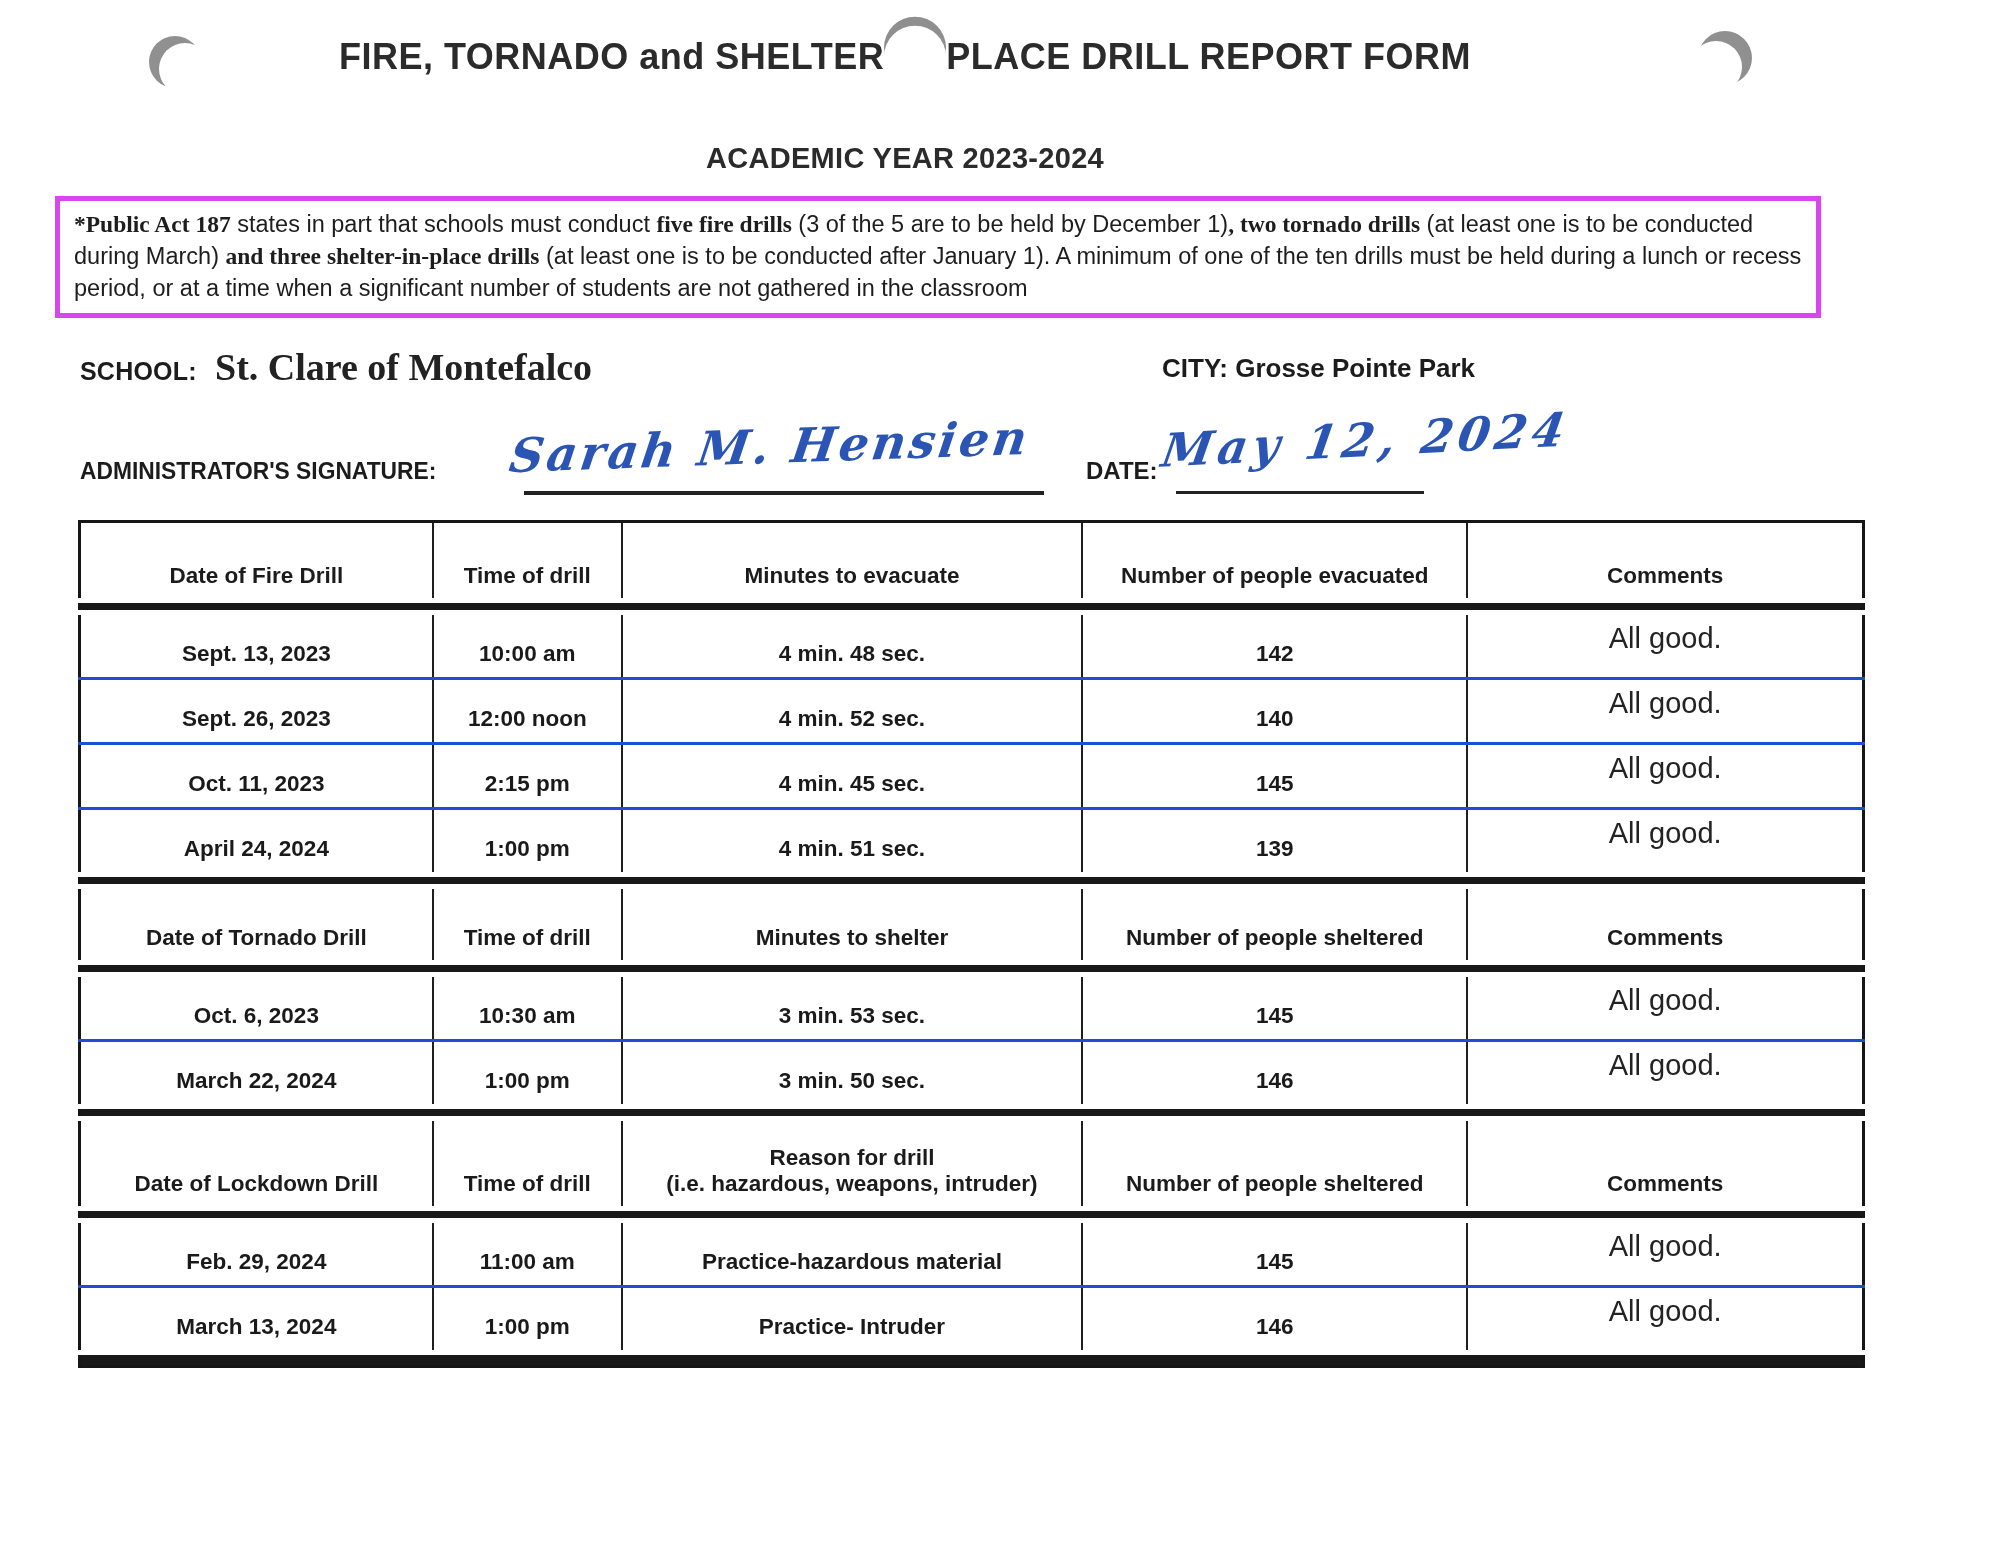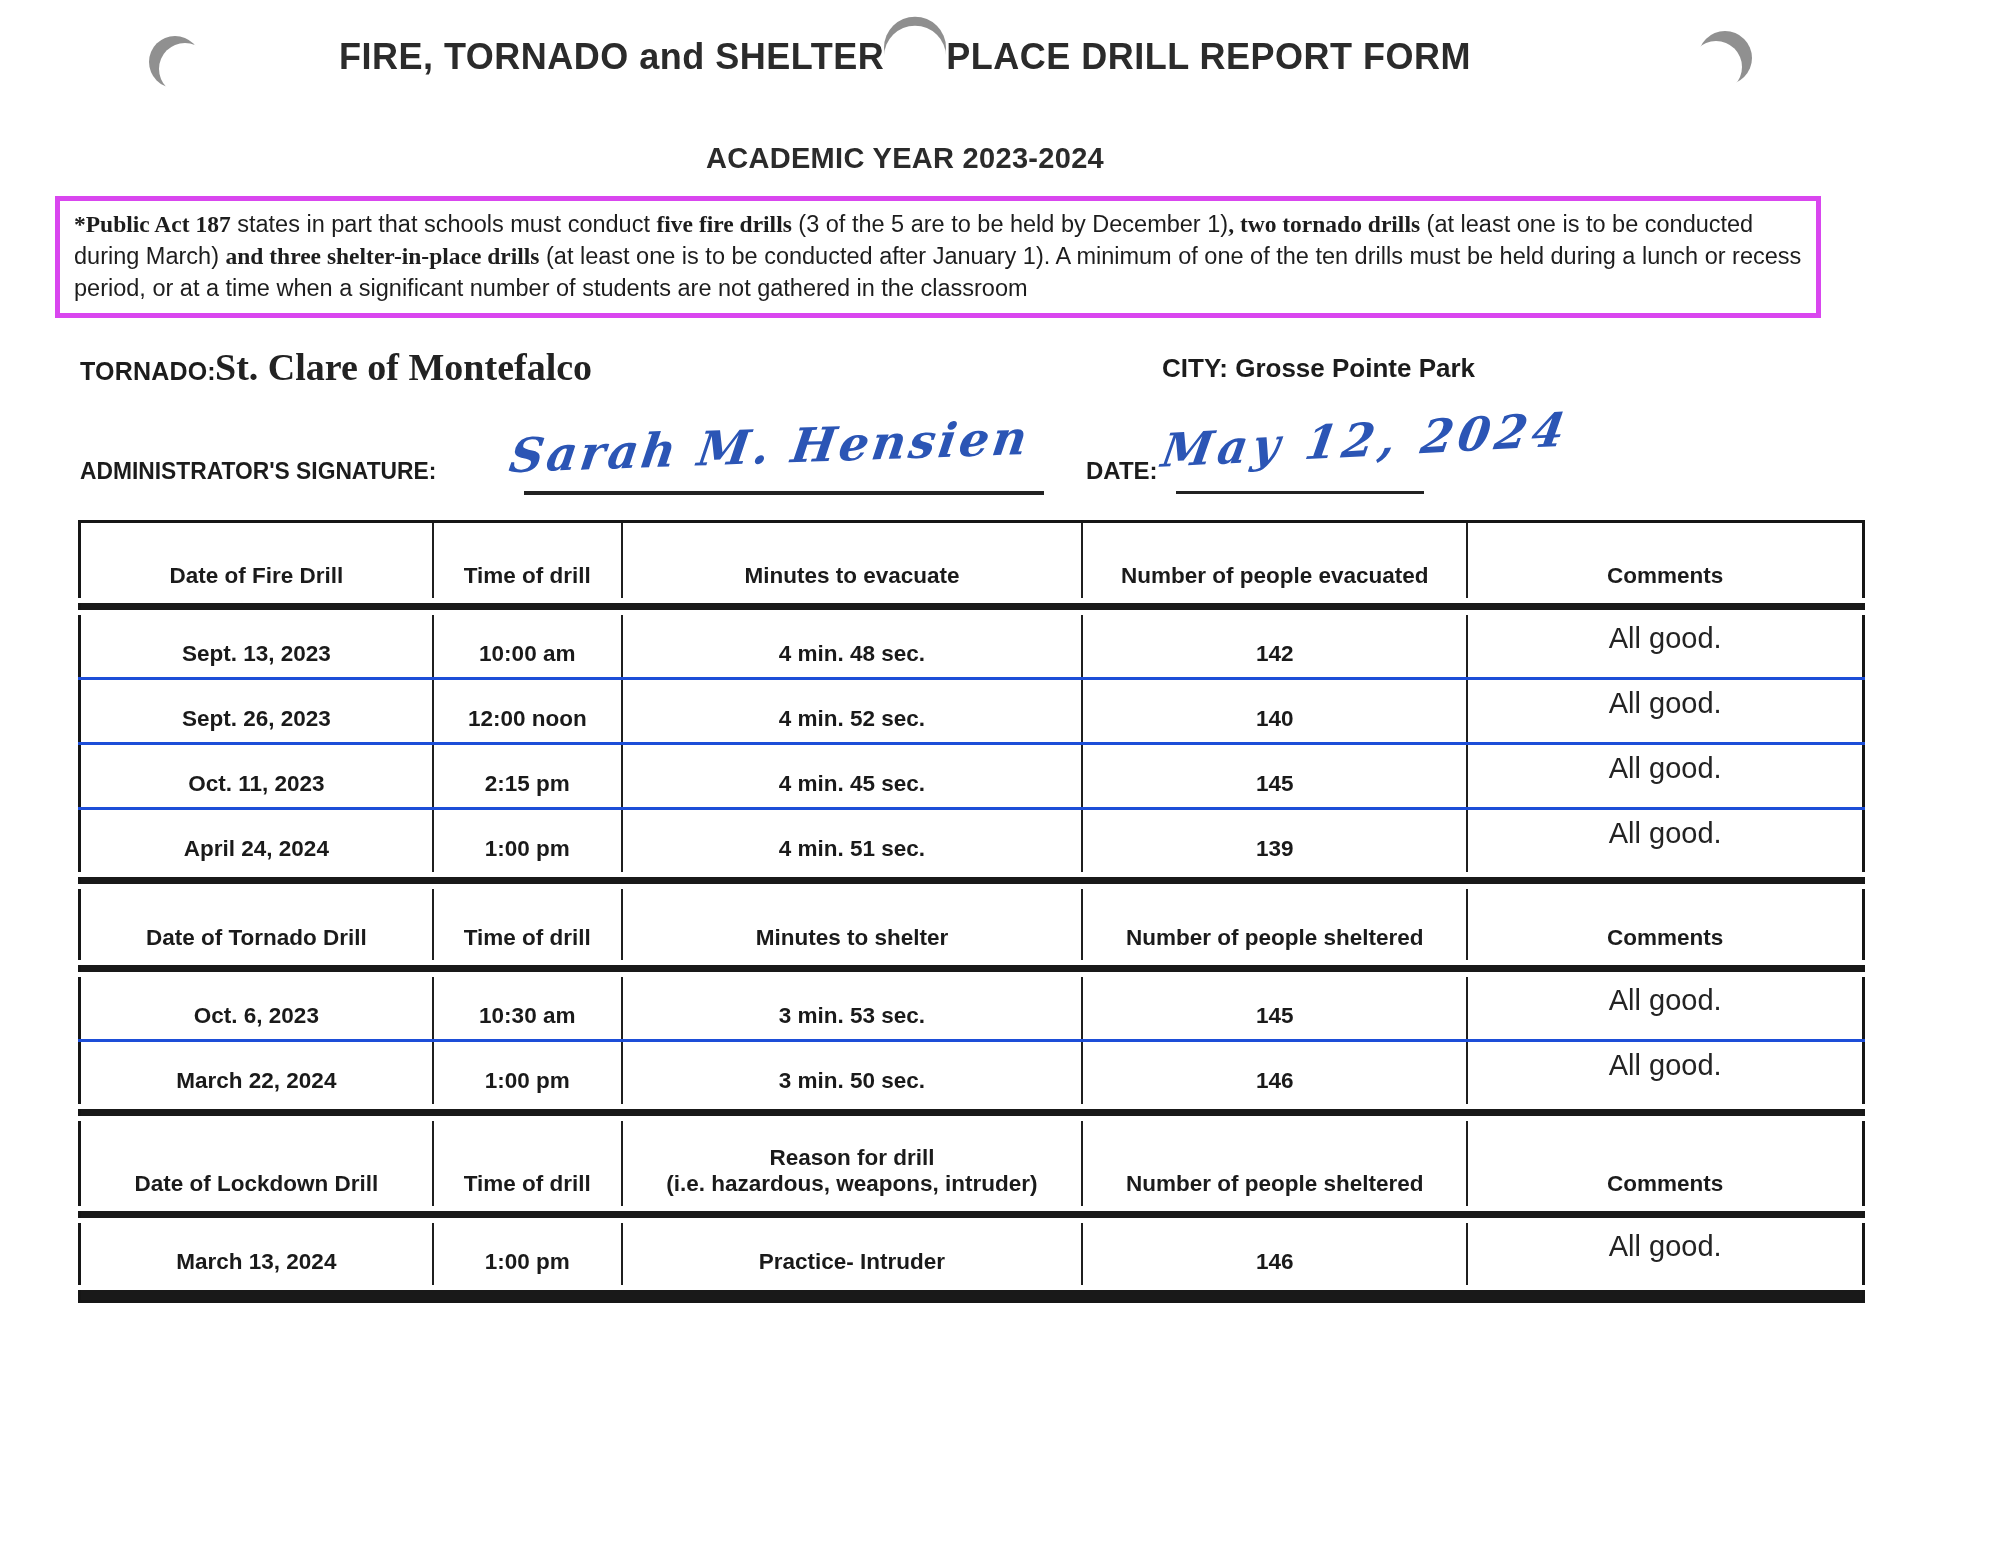--- a/index.html
+++ b/index.html
@@ -97,21 +97,21 @@
         <circle cx="40" cy="38" r="31" fill="#8f8f8f"></circle>
         <circle cx="40" cy="47" r="31" fill="#ffffff"></circle>
       </svg></span><span>-PLACE DRILL REPORT FORM</span>
 </div>
 
 <div class="abs subtitle">ACADEMIC YEAR 2023-2024</div>
 
 <div class="abs notice"><span class="seg-bold">*Public Act 187</span><span class="seg"> states in part that schools must conduct </span><span class="seg-bold">five fire drills</span><span class="seg"> (3 of the 5 are to be held by December 1)</span><span class="seg-bold">, two tornado drills</span><span class="seg"> (at least one is to be conducted during March) </span><span class="seg-bold">and three shelter-in-place drills</span><span class="seg"> (at least one is to be conducted after January 1). A minimum of one of the ten drills must be held during a lunch or recess period, or at a time when a significant number of students are not gathered in the classroom</span></div>
 
 <div class="abs school-row">
-  <span class="school-label">TORNADO:</span>
+  <span class="school-label">SCHOOL:</span>
   <span class="school-name">St. Clare of Montefalco</span>
   <span class="city"><span>CITY:</span>&nbsp;<span>Grosse Pointe Park</span></span>
 </div>
 
 <div class="abs sig-row">
   <span class="sig-label">ADMINISTRATOR'S SIGNATURE:</span>
   <span class="sig-line"></span>
   <span class="sig-hand"><span class="handwriting">Sarah M. Hensien</span></span>
   <span class="date-label">DATE:</span>
   <span class="date-line"></span>
@@ -229,20 +229,27 @@
         <td>
           <div>Number of people sheltered</div>
         </td>
         <td>
           <div>Comments</div>
         </td>
       </tr>
       <tr class="band">
         <td colspan="5"></td>
       </tr>
+      <tr class="data-row lockdown">
+        <td>Feb. 29, 2024</td>
+        <td>11:00 am</td>
+        <td>Practice-hazardous material</td>
+        <td>145</td>
+        <td class="comments">All good.</td>
+      </tr>
       <tr class="data-row lockdown last">
         <td>March 13, 2024</td>
         <td>1:00 pm</td>
         <td>Practice- Intruder</td>
         <td>146</td>
         <td class="comments">All good.</td>
       </tr>
       <tr class="band bottom">
         <td colspan="5"></td>
       </tr>

